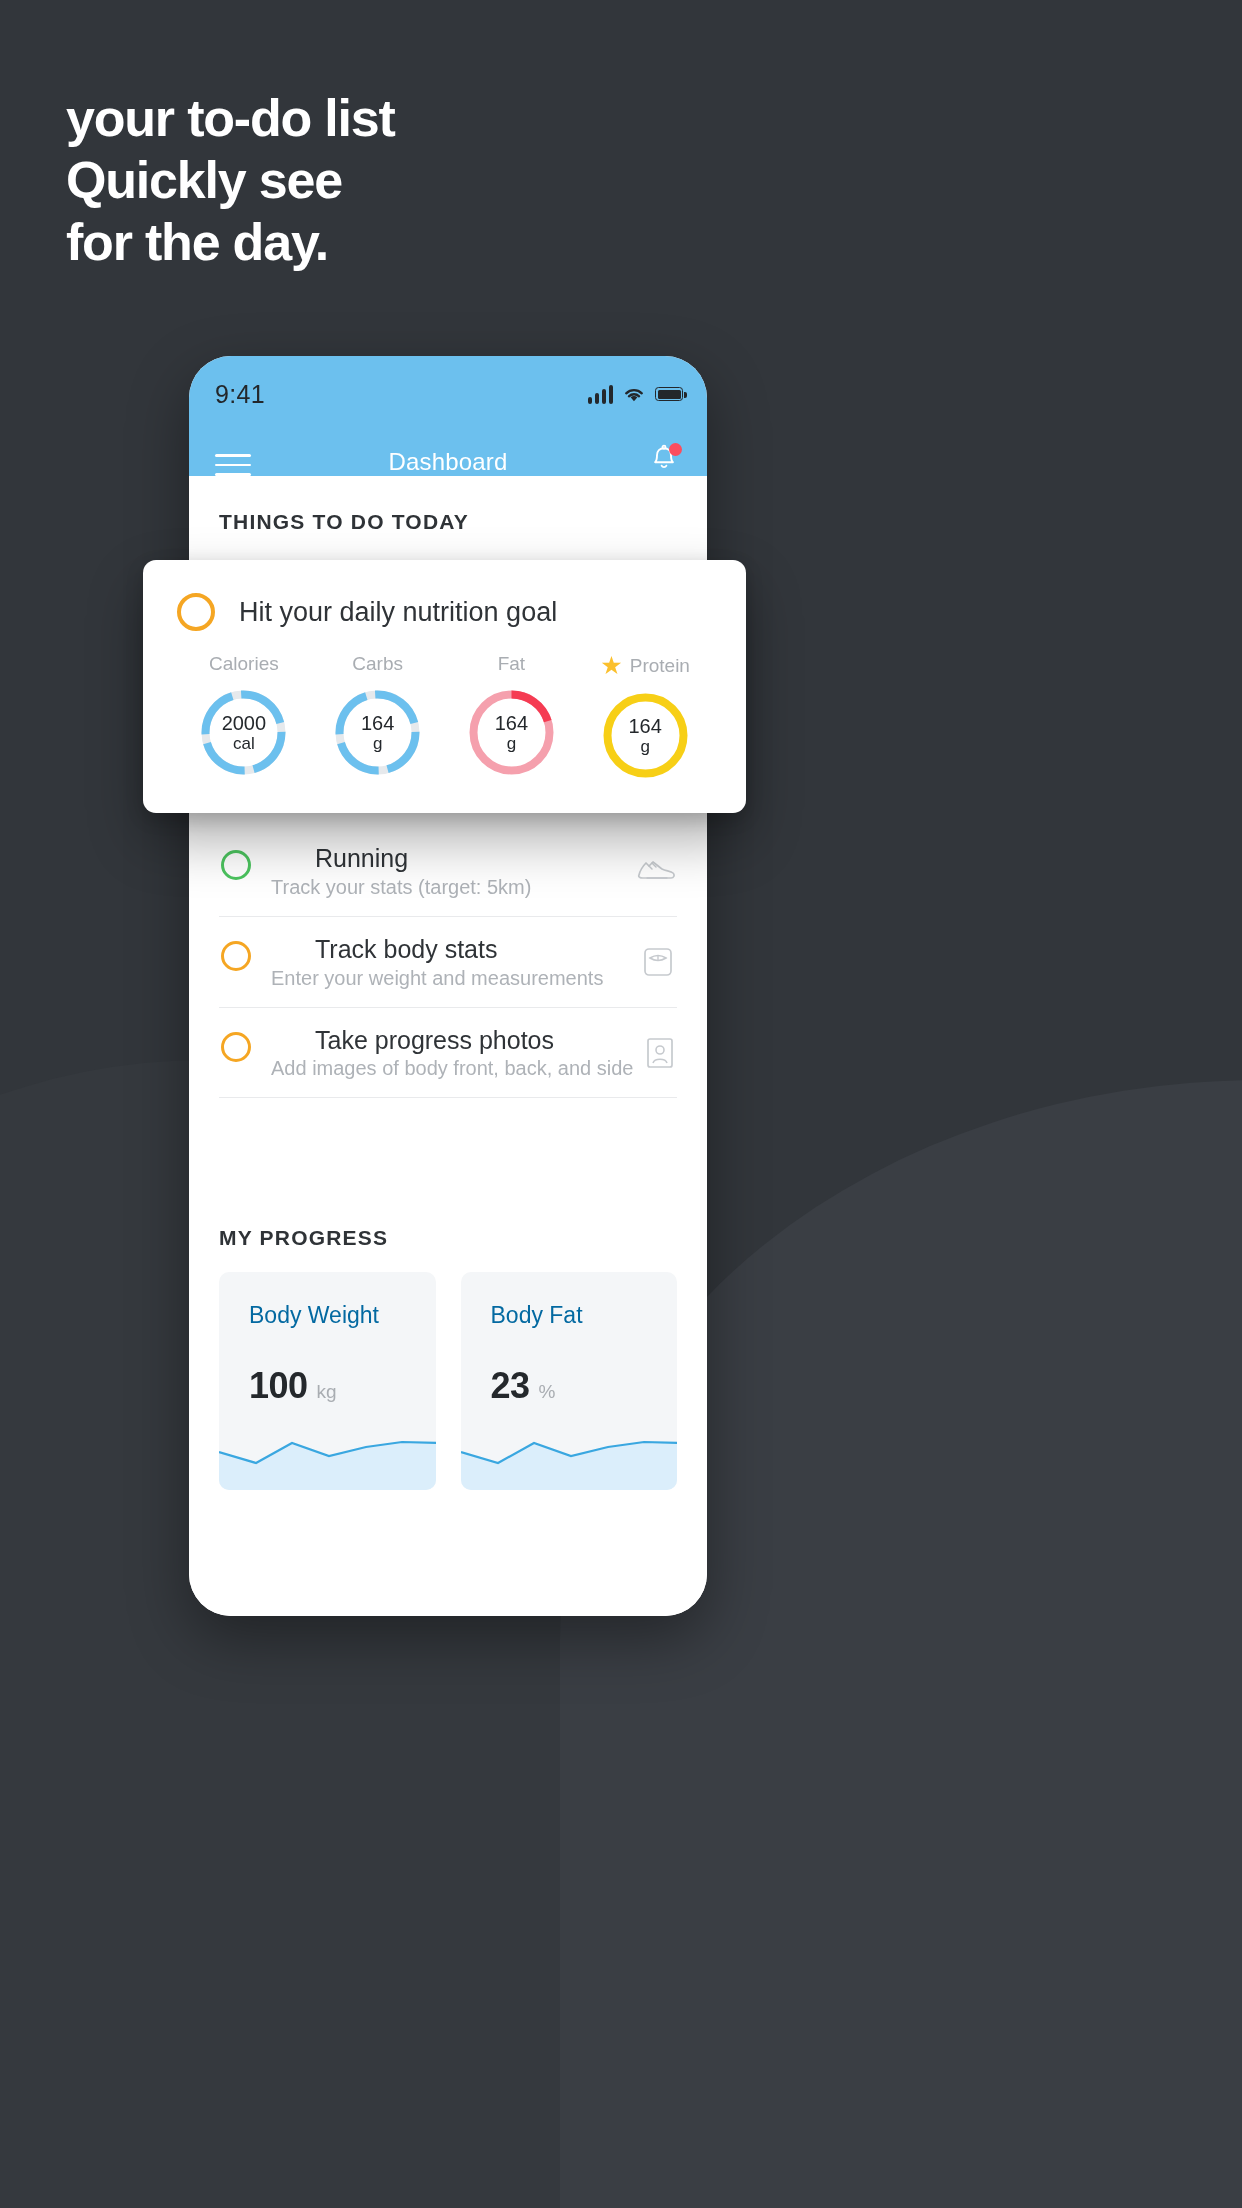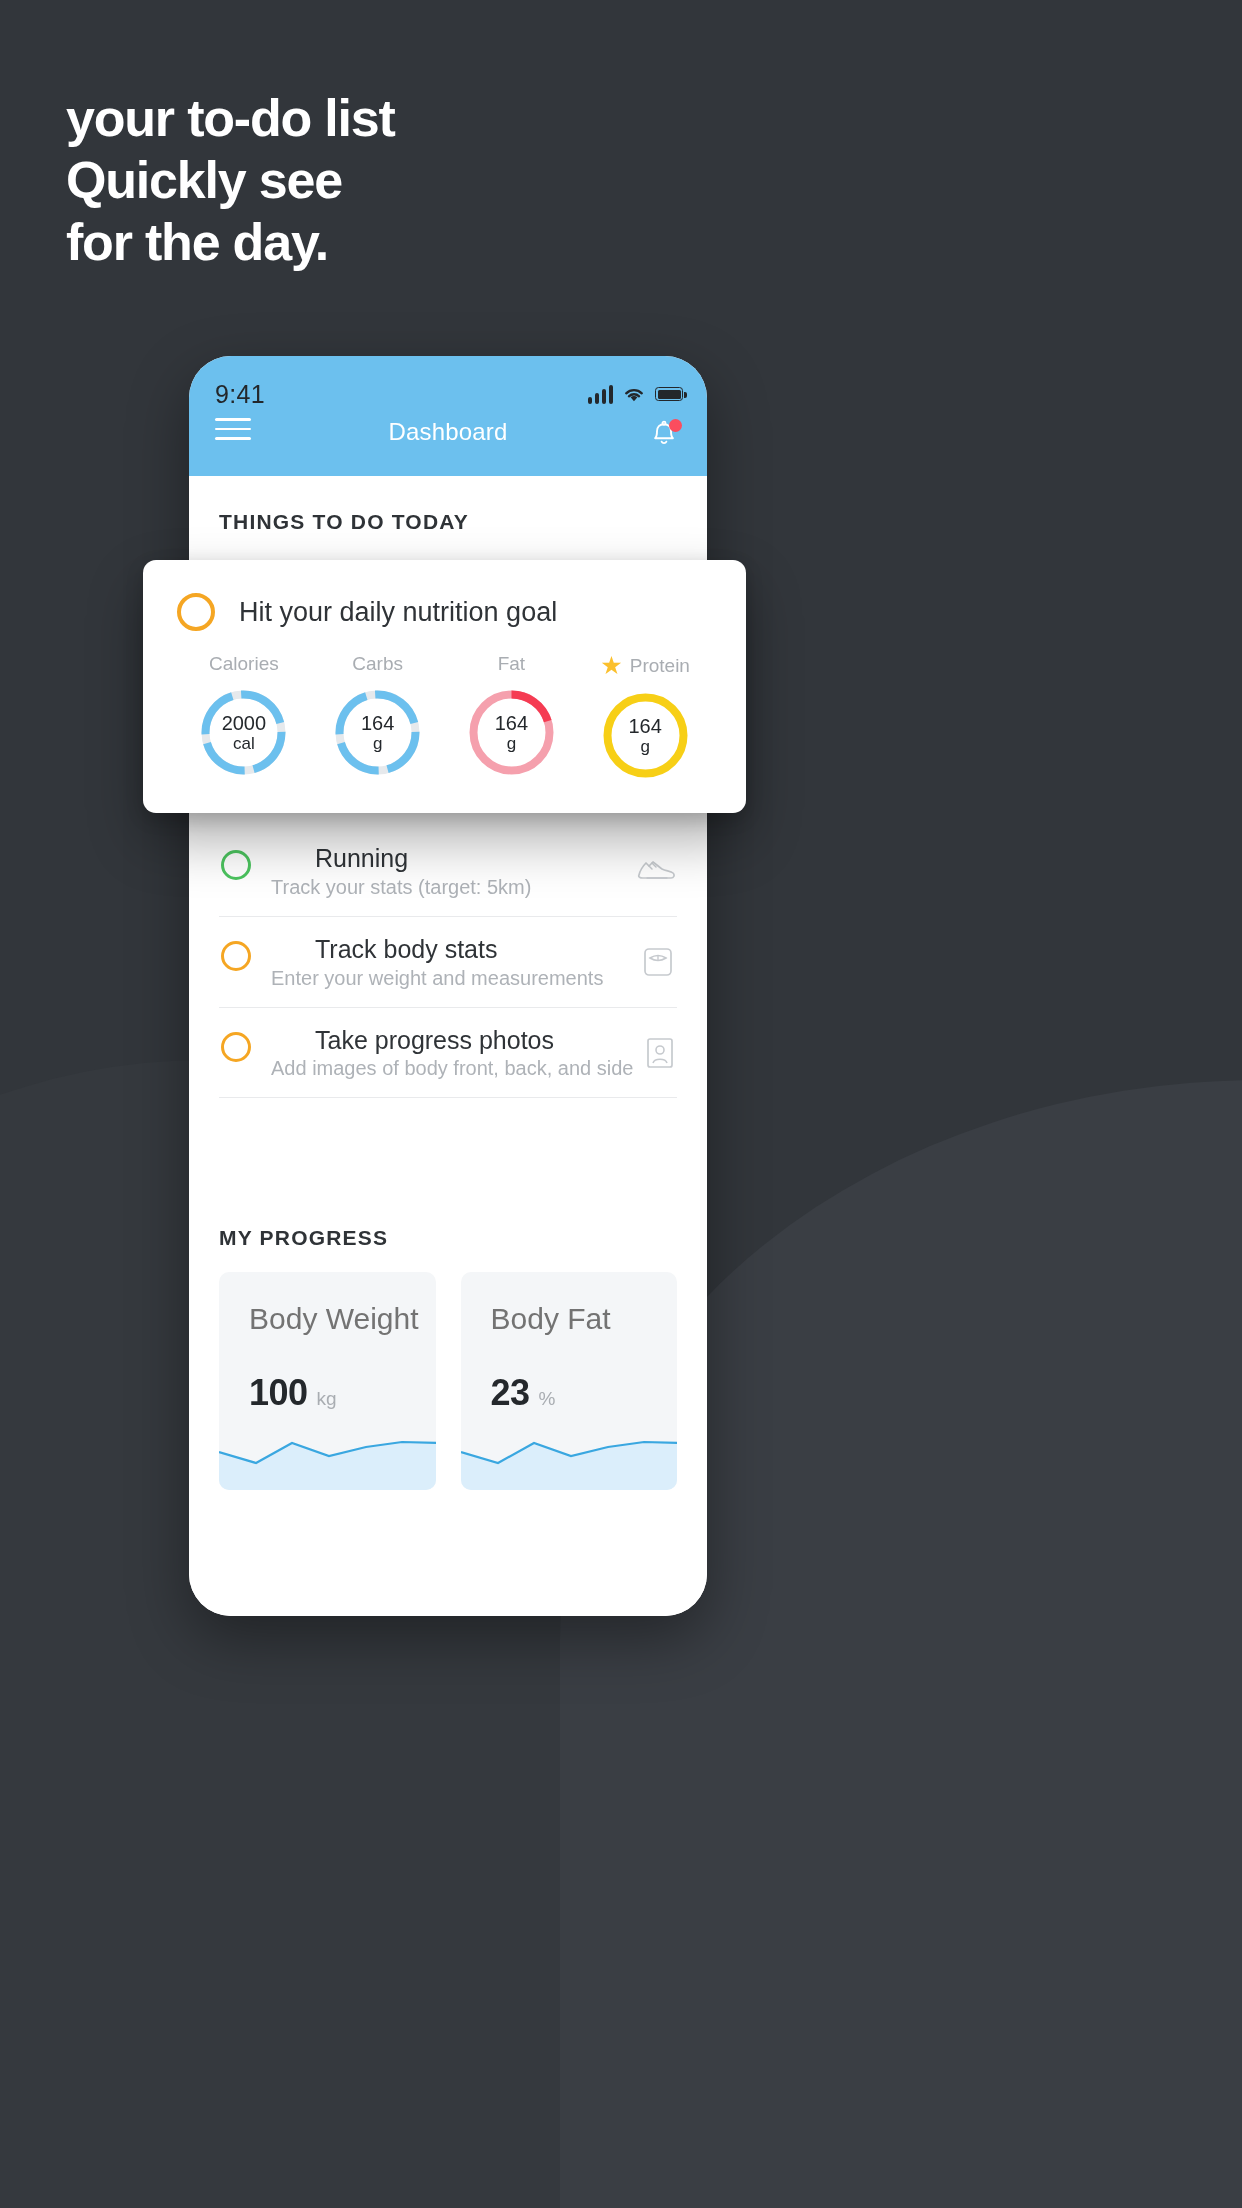--- a/index.html
+++ b/index.html
@@ -69,21 +69,21 @@
   }
   .batt::after {
     content:""; position:absolute; right:-4.5px; top: 4px;
     width: 2.6px; height: 5.5px; background:#23272b; border-radius: 0 2px 2px 0;
   }
   .batt i { display:block; height: 100%; width: 100%; background:#23272b; border-radius: 1.5px; }
 
   
   .appbar {
     height: 58px; background: #6cc0ee;
-    display: flex; align-items: flex-start; padding: 0 26px;
+    display: flex; align-items: flex-end; padding: 0 26px;
     position: relative;
   }
   .hamburger { width: 36px; display: flex; flex-direction: column; gap: 7px; cursor: pointer; }
   .hamburger span { display:block; height: 2.6px; background:#fff; border-radius: 2px; }
   .appbar-title {
     position: absolute; left: 0; right: 0; text-align: center;
     color: #fff; font-size: 24px; letter-spacing: .2px; pointer-events: none;
   }
   .bell-wrap { margin-left: auto; position: relative; width: 34px; height: 34px; cursor:pointer; }
   .bell-dot {
@@ -126,21 +126,21 @@
     letter-spacing: 1.2px; margin-top: 128px;
   }
   .progress-grid {
     display: flex; gap: 25px; margin-top: 22px;
   }
   .stat-card {
     flex: 1 1 0; height: 218px;
     background: #f4f6f8; border-radius: 10px;
     position: relative; overflow: hidden;
   }
-  .stat-label { font-size: 30px; color: #737373; padding: 30px 0 0 30px; }
+  .stat-label { font-size: 23px; color: #0369a1; padding: 30px 0 0 30px; }
   .stat-value { padding: 36px 0 0 30px; display: flex; align-items: baseline; }
   .stat-num { font-size: 36px; font-weight: bold; color: #24282c; letter-spacing: -.5px; }
   .stat-unit { font-size: 19px; color: #a9adb2; margin-left: 9px; }
   .spark { position: absolute; left: 0; right: 0; bottom: 0; height: 74px; }
 
   
   .float-card {
     position: absolute; left: 143px; top: 560px;
     width: 603px; height: 253px;
     background: #ffffff; border-radius: 13px;

